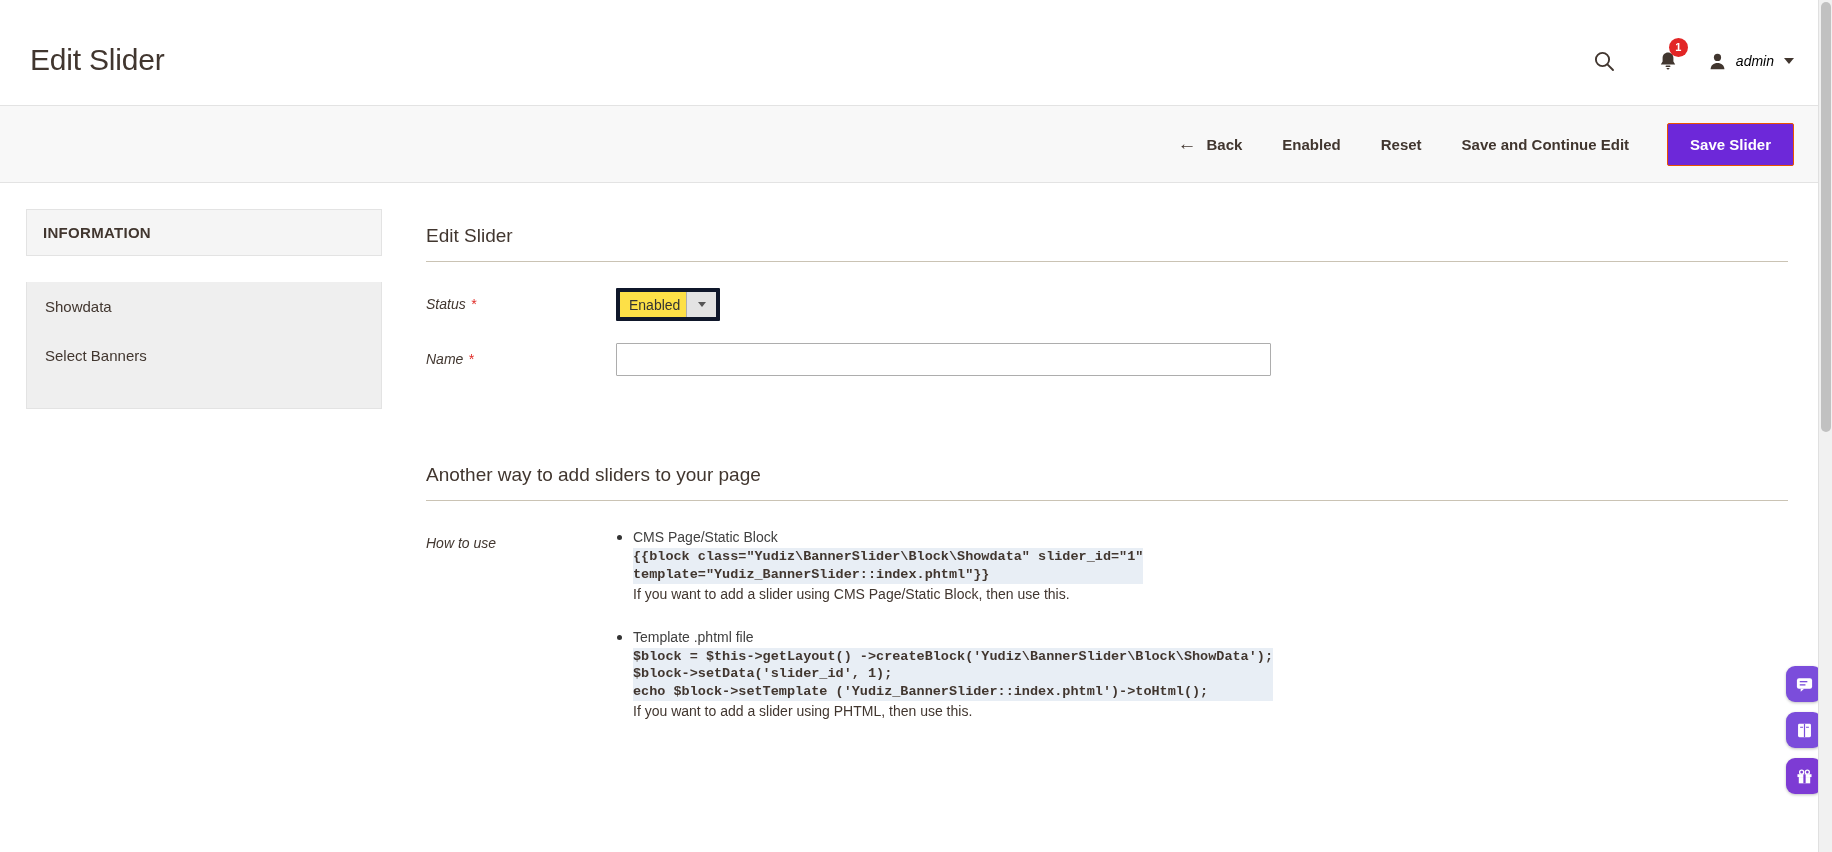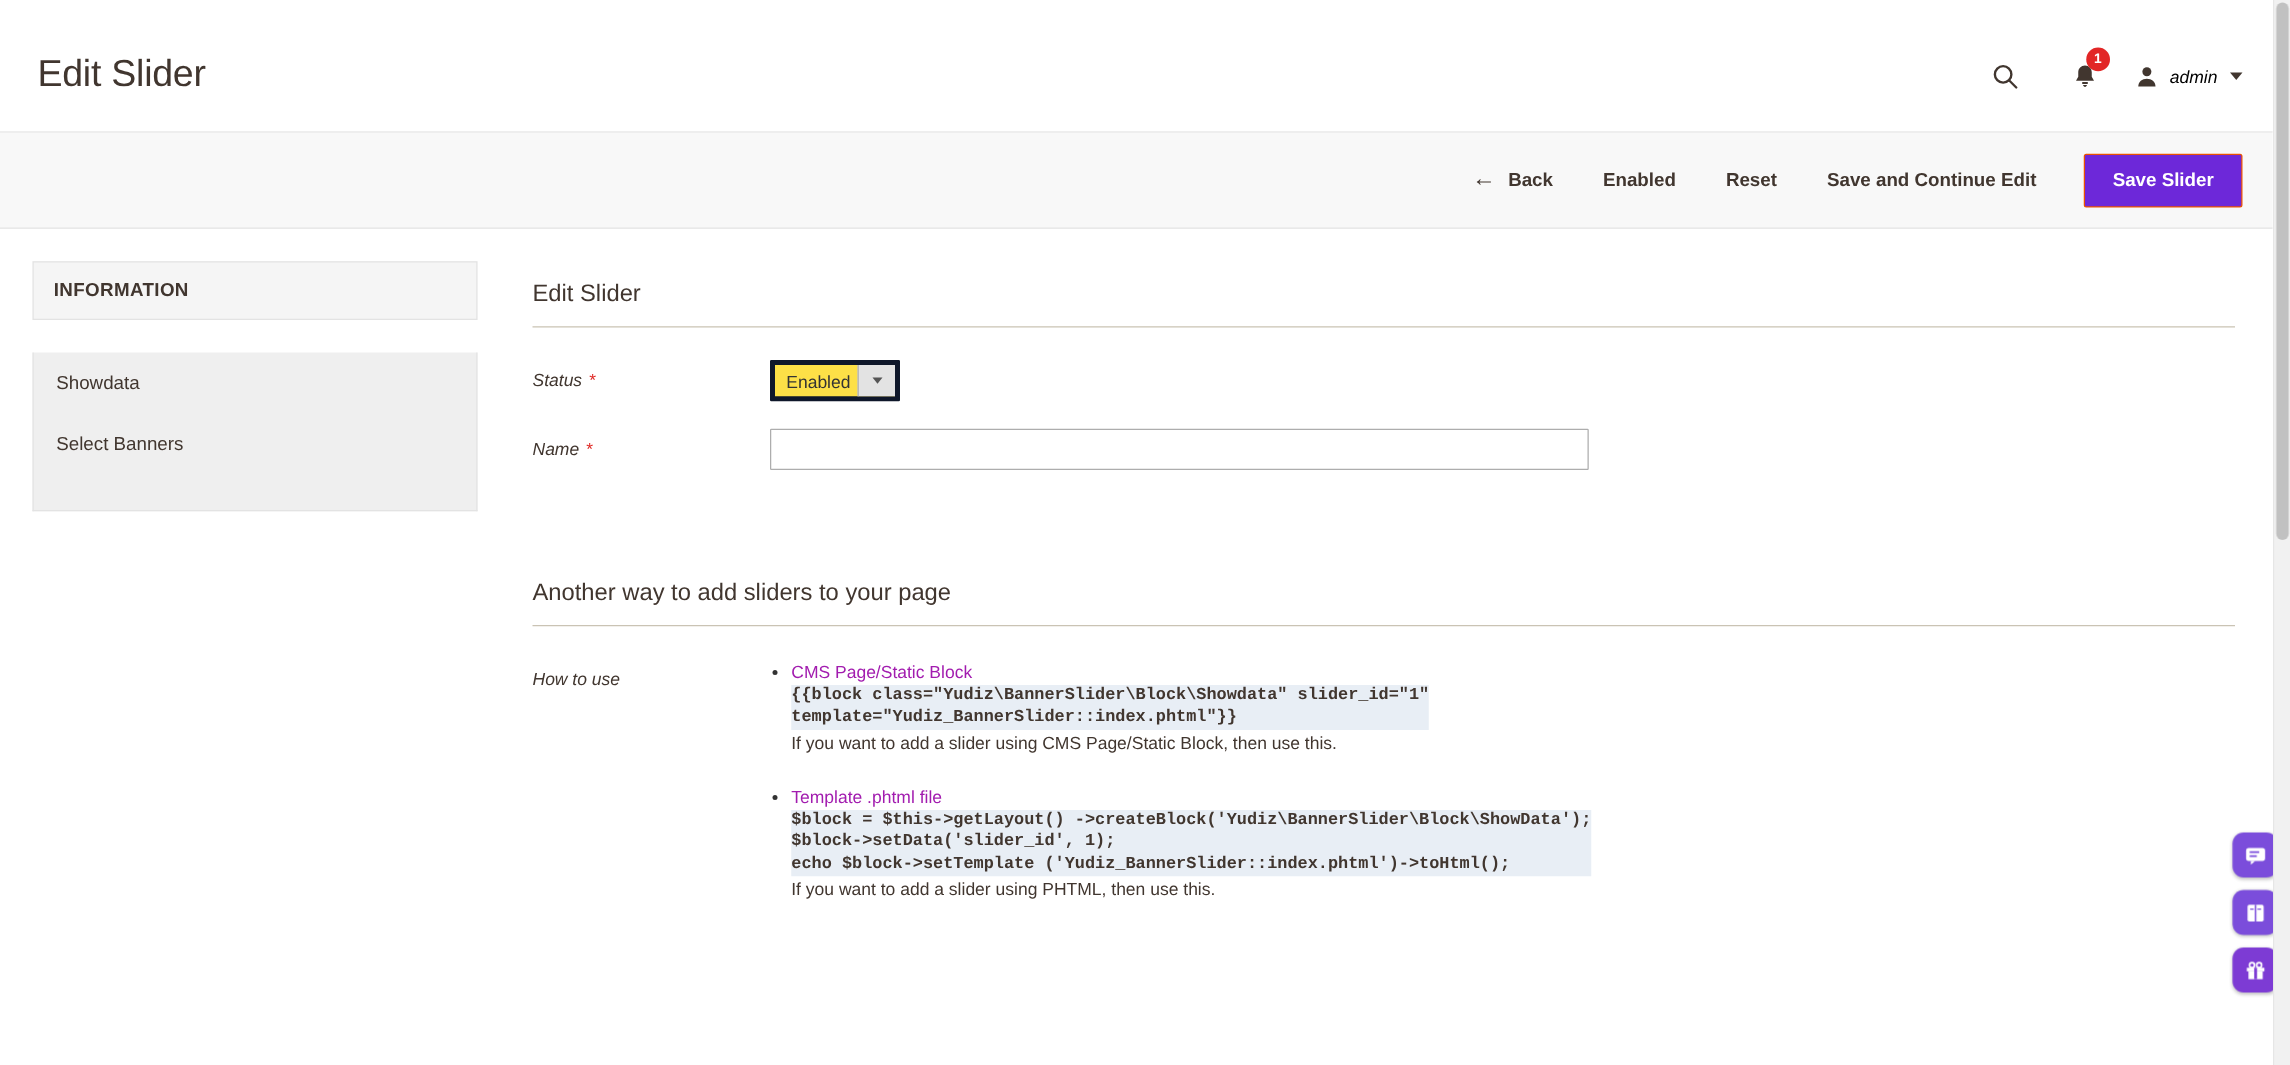--- a/index.html
+++ b/index.html
@@ -270,21 +270,21 @@
   
   .howto-section { margin-top: 88px; }
   .howto-list {
     list-style: disc;
     margin: 0;
     padding-left: 17px;
   }
   .howto-list li { margin-bottom: 22px; }
   .howto-lead {
     font-size: 14px;
-    color: #a21caf;
+    color: #404040;
     line-height: 1.5;
   }
   .code-line {
     font-family: "Liberation Mono", monospace;
     font-size: 13.5px;
     font-weight: bold;
     color: #41362f;
     background: #e8eef5;
     line-height: 1.32;
     display: block;

